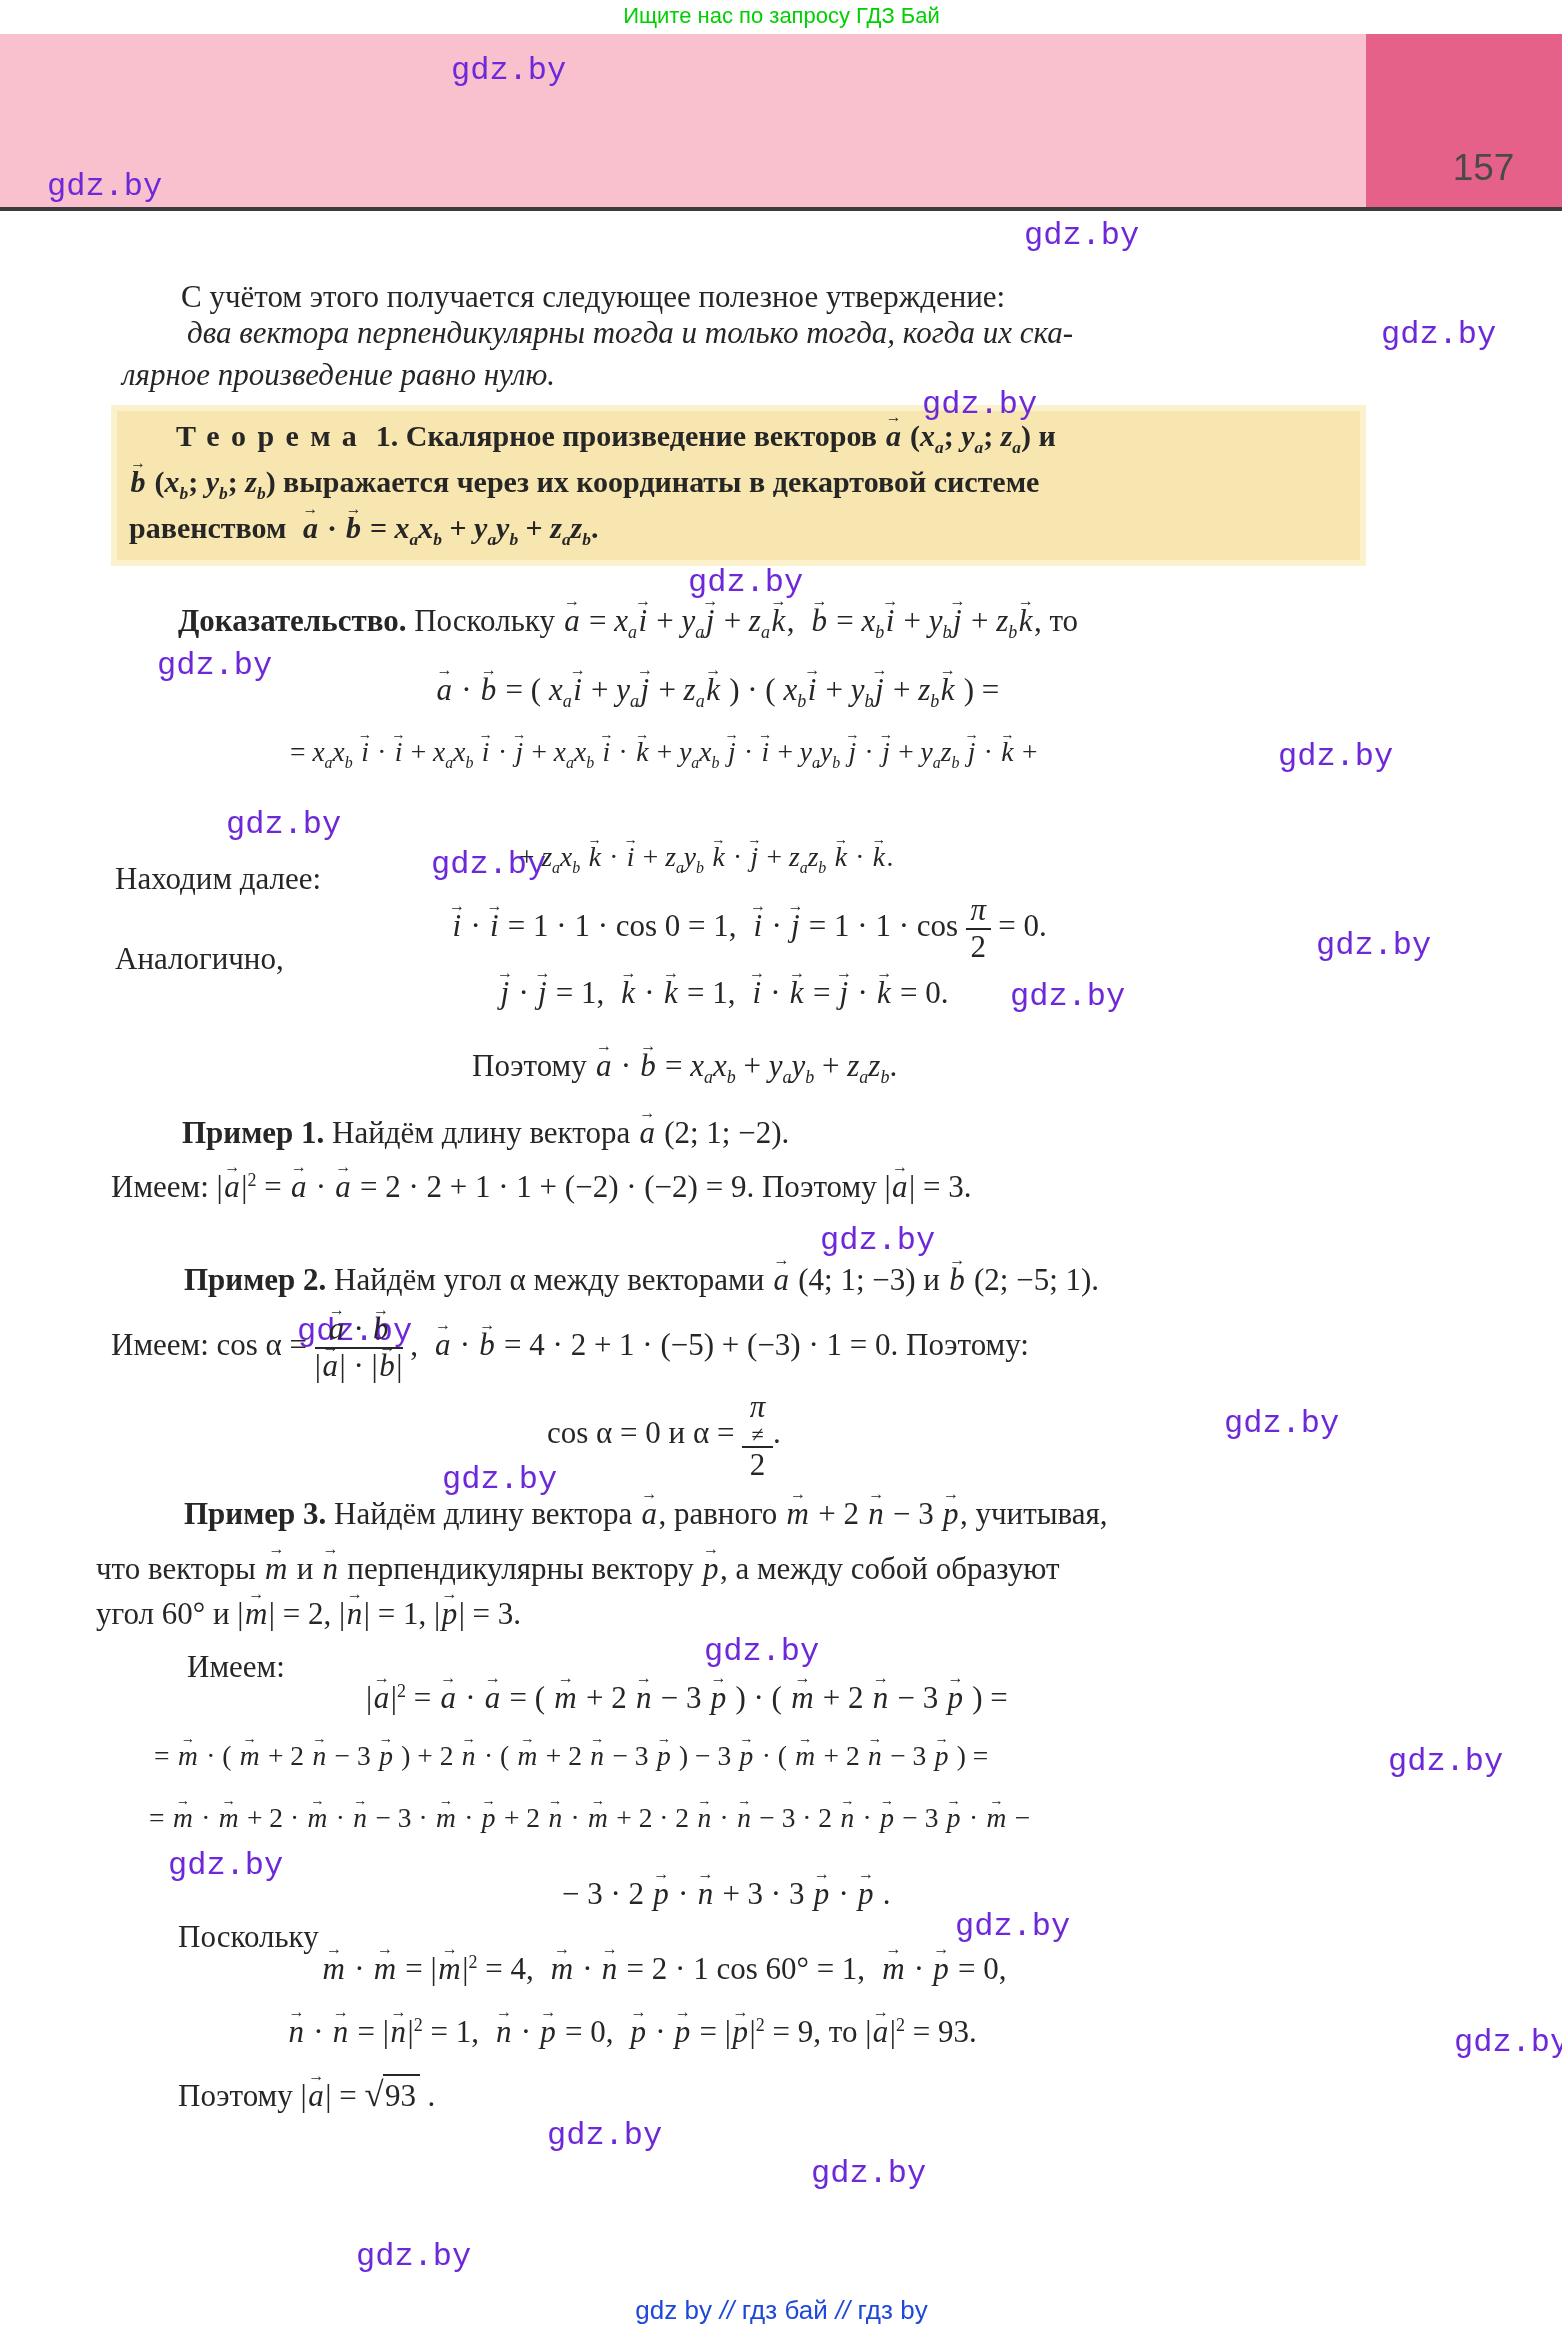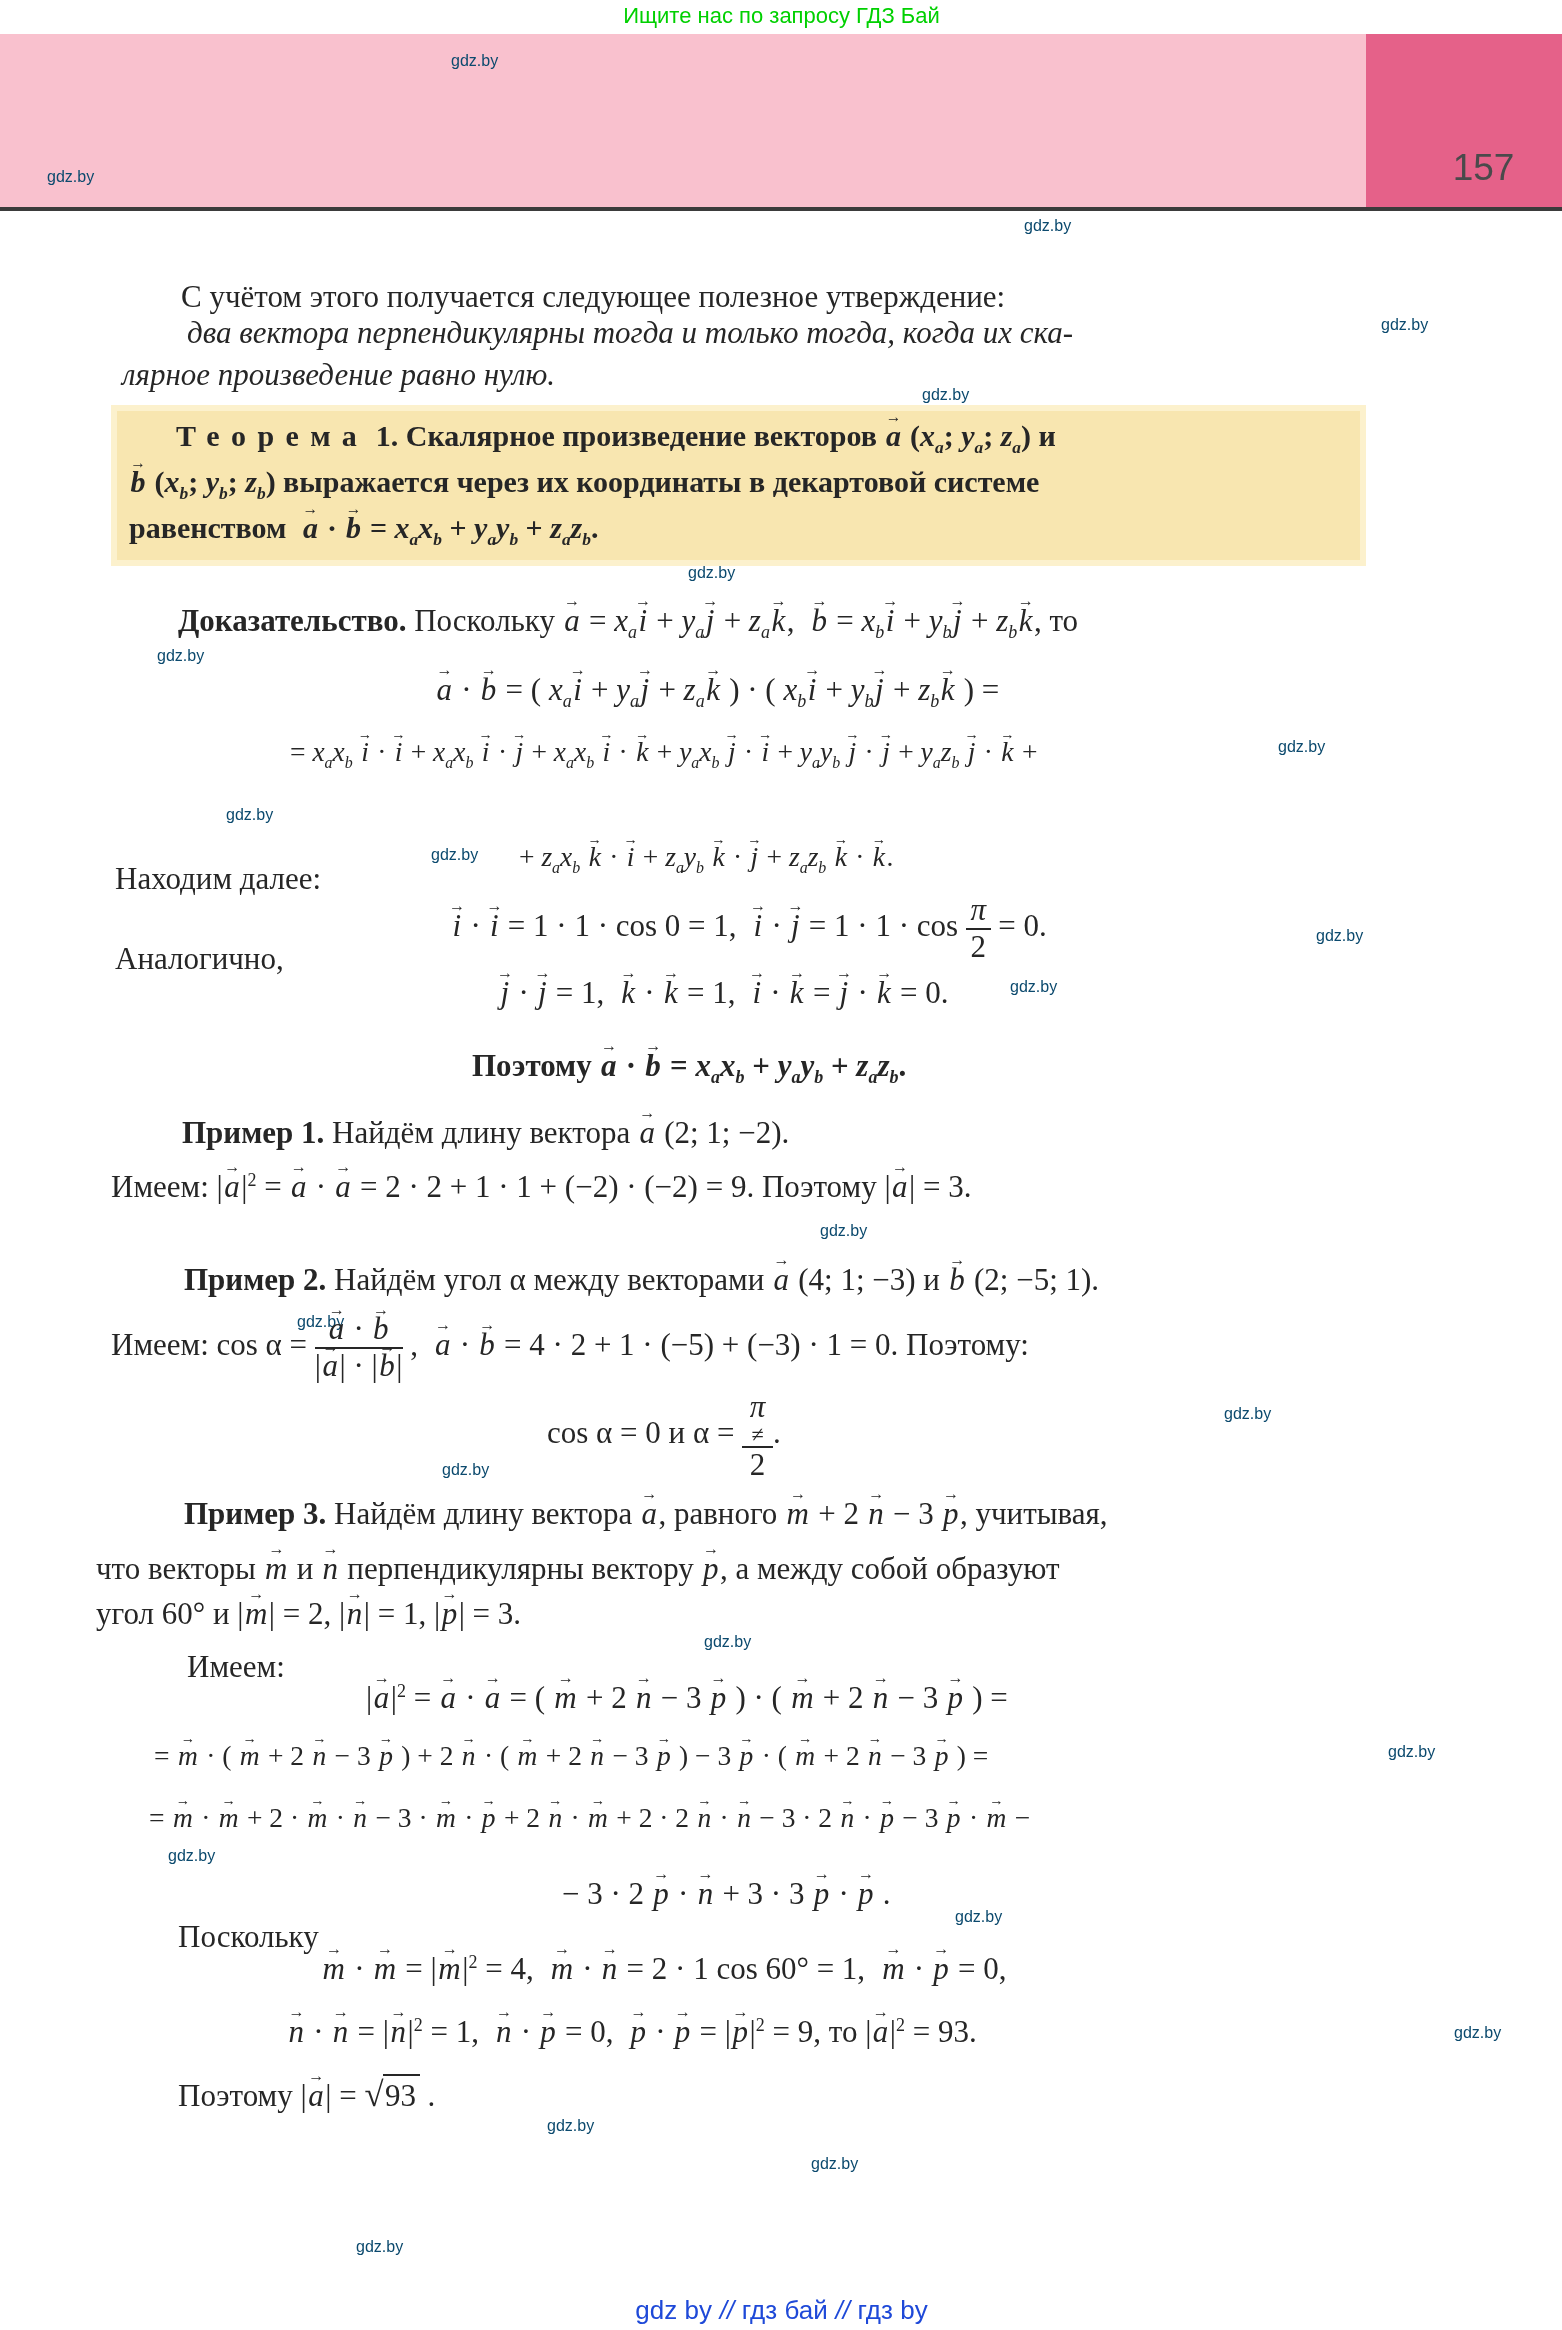--- a/index.html
+++ b/index.html
@@ -10,22 +10,22 @@
          font-family:"Liberation Sans", sans-serif;font-size:22px;white-space:nowrap;}
   
   .band{position:absolute;left:0;top:34px;width:1563px;height:173px;}
   .band-block{position:absolute;right:0;top:0;width:197px;height:173px;}
   .band-rule{position:absolute;left:0;top:207px;width:1563px;height:3.8px;background:#3b3b3b;}
   .hdr-title{position:absolute;right:217px;top:150px;font-style:italic;font-size:29px;
              color:#4b4b4b;white-space:nowrap;}
   .hdr-num{position:absolute;right:0;top:147px;width:159px;text-align:center;
            font-family:"Liberation Sans", sans-serif;font-size:37px;color:#4a4a4b;}
   
-  .wm{position:absolute;font-family:Liberation Sans, sans-serif;font-size:16px;
-      color:#0c4a6e;white-space:nowrap;}
+  .wm{position:absolute;font-family:Liberation Mono, monospace;font-size:32px;
+      color:#6d28d9;white-space:nowrap;}
   
   .bl{position:absolute;font-size:31px;line-height:1.16;white-space:nowrap;}
   .bl.it{font-style:italic;}
   .bl.sm{font-size:27.5px;}
   .bl.thm{font-weight:bold;font-size:30px;}
   .bl b{font-weight:bold;}
   sub{font-size:0.58em;}
   sup{font-size:0.58em;}
   .lsp{letter-spacing:0.38em;}
   
@@ -101,21 +101,21 @@
       <div class="bl thm" style="left: 129px; top: 465px;"><span class="v">b</span> (<i>x<sub>b</sub></i>; <i>y<sub>b</sub></i>; <i>z<sub>b</sub></i>) выражается через их координаты в декартовой системе</div>
       <div class="bl thm" style="left: 129px; top: 511px;">равенством &nbsp;<span class="v">a</span> · <span class="v">b</span> = <i>x<sub>a</sub>x<sub>b</sub></i> + <i>y<sub>a</sub>y<sub>b</sub></i> + <i>z<sub>a</sub>z<sub>b</sub></i>.</div>
       <div class="bl" style="left: 178px; top: 603px;"><b>Доказательство.</b> Поскольку <span class="v">a</span> = <i>x<sub>a</sub></i><span class="v">i</span> + <i>y<sub>a</sub></i><span class="v">j</span> + <i>z<sub>a</sub></i><span class="v">k</span>, &nbsp;<span class="v">b</span> = <i>x<sub>b</sub></i><span class="v">i</span> + <i>y<sub>b</sub></i><span class="v">j</span> + <i>z<sub>b</sub></i><span class="v">k</span>, то</div>
       <div class="bl" style="left: 435px; top: 672px;"><span class="v">a</span> · <span class="v">b</span> = ( <i>x<sub>a</sub></i><span class="v">i</span> + <i>y<sub>a</sub></i><span class="v">j</span> + <i>z<sub>a</sub></i><span class="v">k</span> ) · ( <i>x<sub>b</sub></i><span class="v">i</span> + <i>y<sub>b</sub></i><span class="v">j</span> + <i>z<sub>b</sub></i><span class="v">k</span> ) =</div>
       <div class="bl sm" style="left: 290px; top: 736px;">= <i>x<sub>a</sub>x<sub>b</sub></i> <span class="v">i</span> · <span class="v">i</span> + <i>x<sub>a</sub>x<sub>b</sub></i> <span class="v">i</span> · <span class="v">j</span> + <i>x<sub>a</sub>x<sub>b</sub></i> <span class="v">i</span> · <span class="v">k</span> + <i>y<sub>a</sub>x<sub>b</sub></i> <span class="v">j</span> · <span class="v">i</span> + <i>y<sub>a</sub>y<sub>b</sub></i> <span class="v">j</span> · <span class="v">j</span> + <i>y<sub>a</sub>z<sub>b</sub></i> <span class="v">j</span> · <span class="v">k</span> +</div>
       <div class="bl sm" style="left: 519px; top: 797px; margin-top: 44px;">+ <i>z<sub>a</sub>x<sub>b</sub></i> <span class="v">k</span> · <span class="v">i</span> + <i>z<sub>a</sub>y<sub>b</sub></i> <span class="v">k</span> · <span class="v">j</span> + <i>z<sub>a</sub>z<sub>b</sub></i> <span class="v">k</span> · <span class="v">k</span>.</div>
       <div class="bl" style="left: 115px; top: 861px;">Находим далее:</div>
       <div class="bl" style="left: 451px; top: 894px;"><span class="v">i</span> · <span class="v">i</span> = 1 · 1 · cos 0 = 1, &nbsp;<span class="v">i</span> · <span class="v">j</span> = 1 · 1 · cos <span class="frac"><span class="fn"><i>π</i></span><span class="fd">2</span></span> = 0.</div>
       <div class="bl" style="left: 115px; top: 941px;">Аналогично,</div>
       <div class="bl" style="left: 499px; top: 975px;"><span class="v">j</span> · <span class="v">j</span> = 1, &nbsp;<span class="v">k</span> · <span class="v">k</span> = 1, &nbsp;<span class="v">i</span> · <span class="v">k</span> = <span class="v">j</span> · <span class="v">k</span> = 0.</div>
-      <div class="bl" style="left: 472px; top: 1048px; font-weight: bold;">Поэтому <span class="v">a</span> · <span class="v">b</span> = <i>x<sub>a</sub>x<sub>b</sub></i> + <i>y<sub>a</sub>y<sub>b</sub></i> + <i>z<sub>a</sub>z<sub>b</sub></i>.</div>
+      <div class="bl" style="left: 472px; top: 1048px;">Поэтому <span class="v">a</span> · <span class="v">b</span> = <i>x<sub>a</sub>x<sub>b</sub></i> + <i>y<sub>a</sub>y<sub>b</sub></i> + <i>z<sub>a</sub>z<sub>b</sub></i>.</div>
       <div class="bl" style="left: 182px; top: 1115px;"><b>Пример 1.</b> Найдём длину вектора <span class="v">a</span> (2; 1; −2).</div>
       <div class="bl" style="left: 111px; top: 1169px;">Имеем: |<span class="v">a</span>|<sup>2</sup> = <span class="v">a</span> · <span class="v">a</span> = 2 · 2 + 1 · 1 + (−2) · (−2) = 9. Поэтому |<span class="v">a</span>| = 3.</div>
       <div class="bl" style="left: 184px; top: 1262px;"><b>Пример 2.</b> Найдём угол α между векторами <span class="v">a</span> (4; 1; −3) и <span class="v">b</span> (2; −5; 1).</div>
       <div class="bl" style="left: 111px; top: 1313px;">Имеем: cos α = <span class="frac"><span class="fn"><span class="v">a</span> · <span class="v">b</span></span><span class="fd">|<span class="v">a</span>| · |<span class="v">b</span>|</span></span> , &nbsp;<span class="v">a</span> · <span class="v">b</span> = 4 · 2 + 1 · (−5) + (−3) · 1 = 0. Поэтому:</div>
       <div class="bl" style="left: 547px; top: 1391px;">cos α = 0 и α = <span class="pifrac"><span class="pf-pi"><i>π</i></span><span class="pf-neq">≠</span><span class="pf-den">2</span></span>.</div>
       <div class="bl" style="left: 184px; top: 1496px;"><b>Пример 3.</b> Найдём длину вектора <span class="v">a</span>, равного <span class="v">m</span> + 2 <span class="v">n</span> − 3 <span class="v">p</span>, учитывая,</div>
       <div class="bl" style="left: 96px; top: 1551px;">что векторы <span class="v">m</span> и <span class="v">n</span> перпендикулярны вектору <span class="v">p</span>, а между собой образуют</div>
       <div class="bl" style="left: 96px; top: 1596px;">угол 60° и |<span class="v">m</span>| = 2, |<span class="v">n</span>| = 1, |<span class="v">p</span>| = 3.</div>
       <div class="bl" style="left: 187px; top: 1649px;">Имеем:</div>
       <div class="bl" style="left: 366px; top: 1680px;">|<span class="v">a</span>|<sup>2</sup> = <span class="v">a</span> · <span class="v">a</span> = ( <span class="v">m</span> + 2 <span class="v">n</span> − 3 <span class="v">p</span> ) · ( <span class="v">m</span> + 2 <span class="v">n</span> − 3 <span class="v">p</span> ) =</div>

